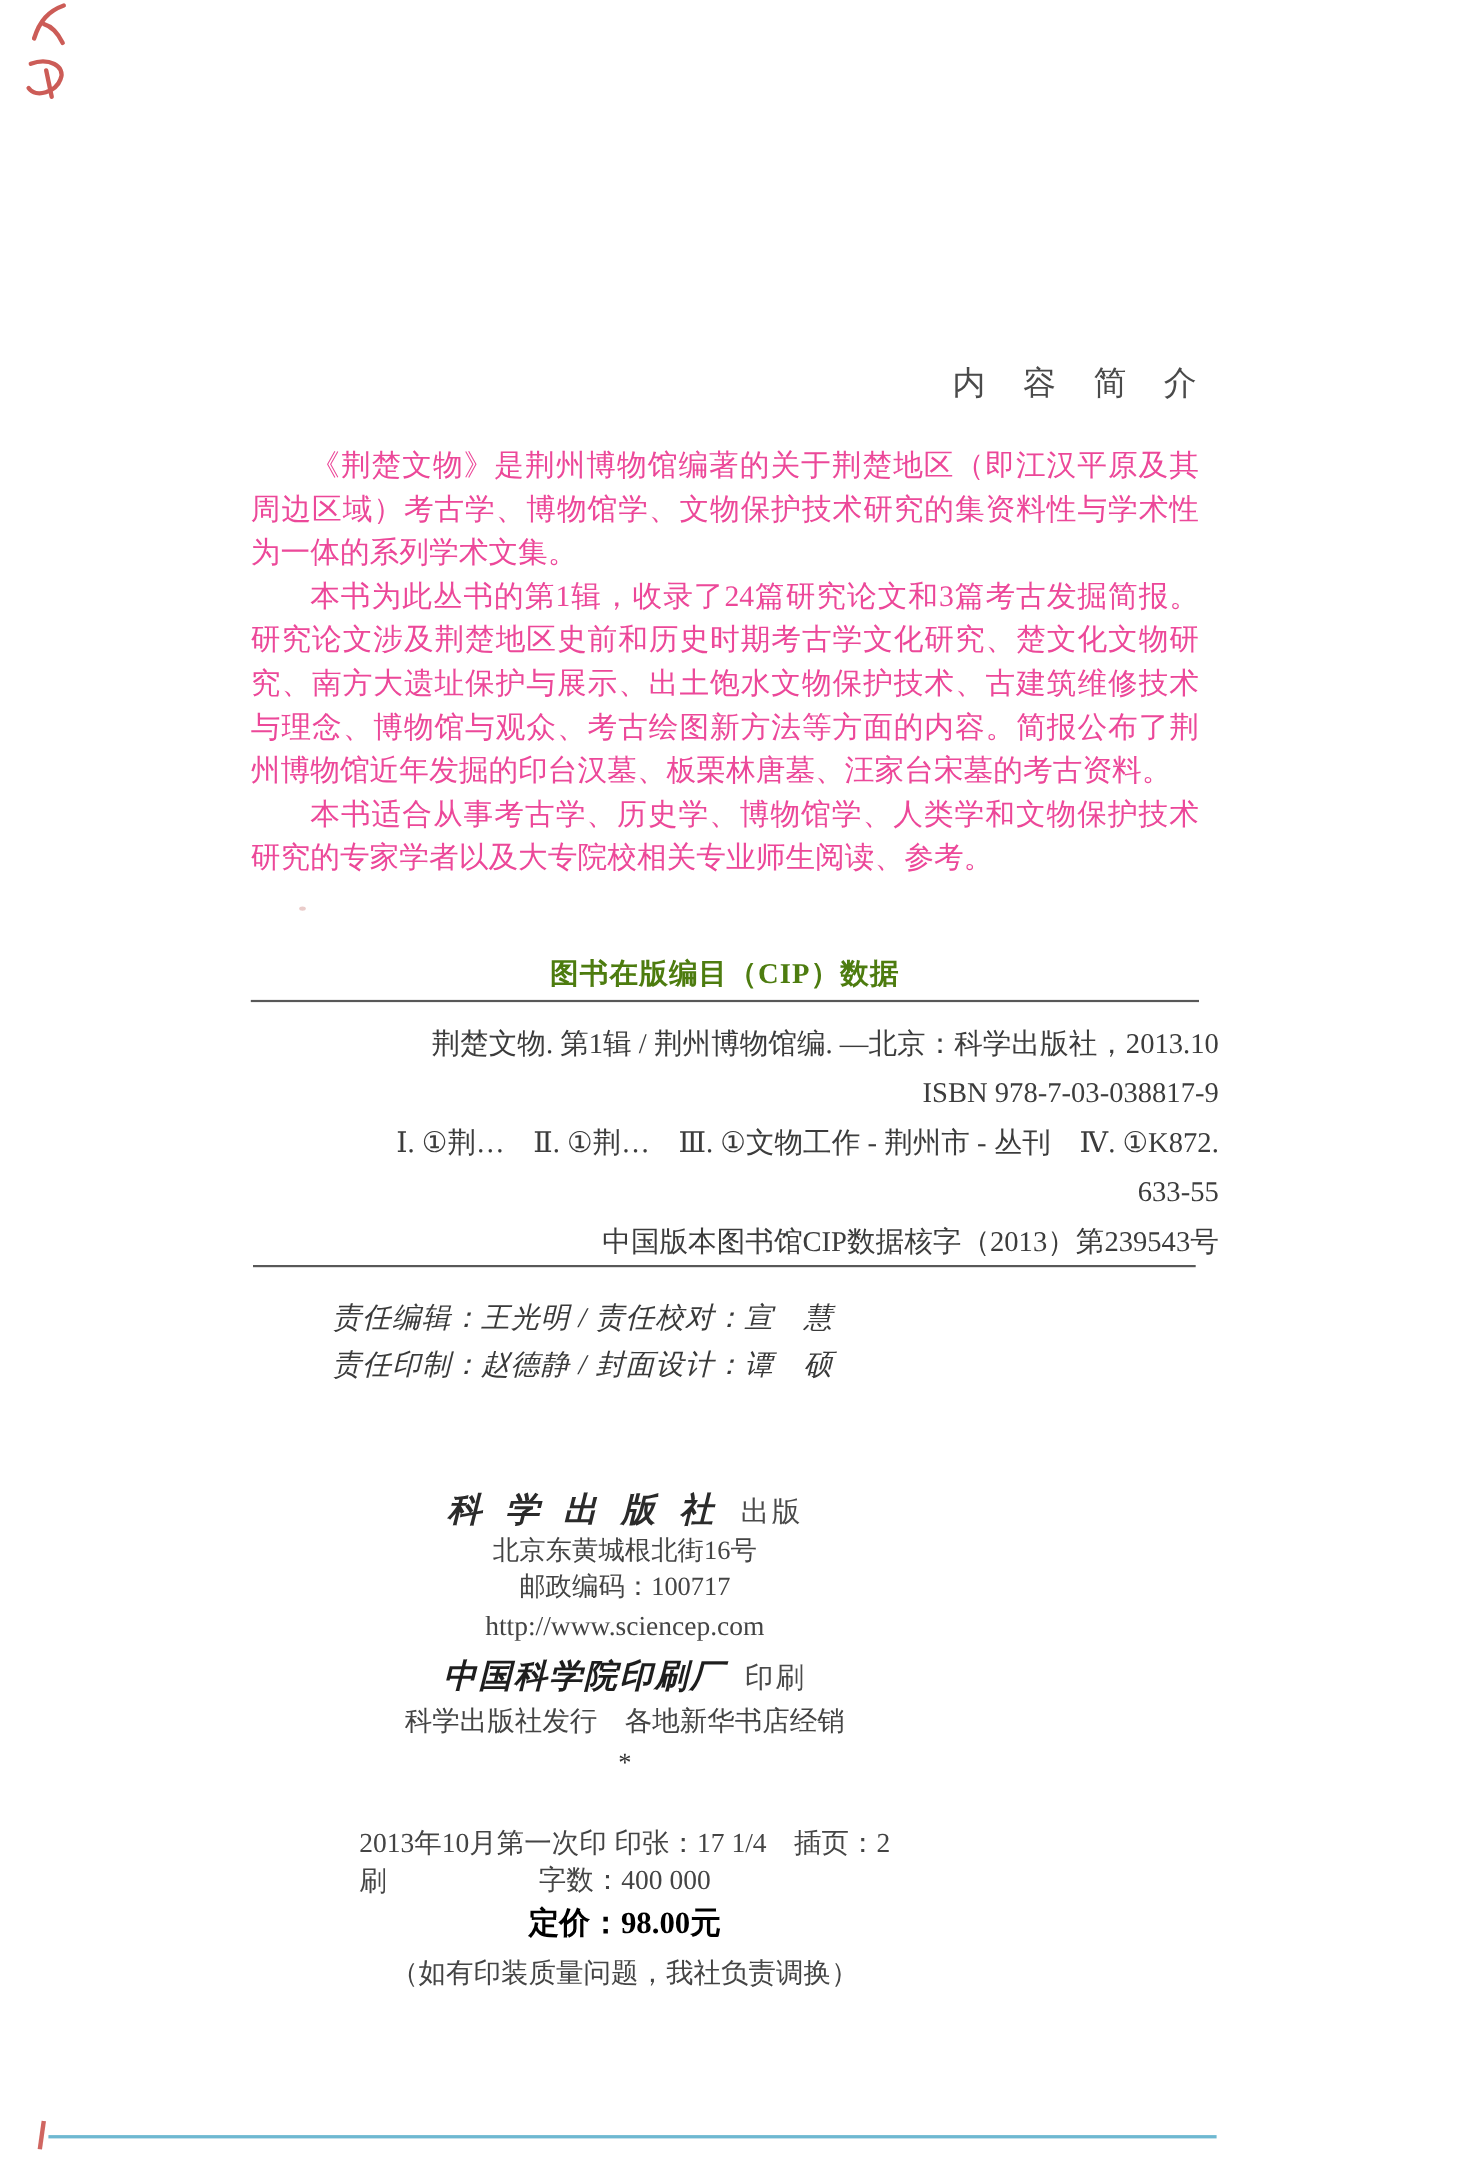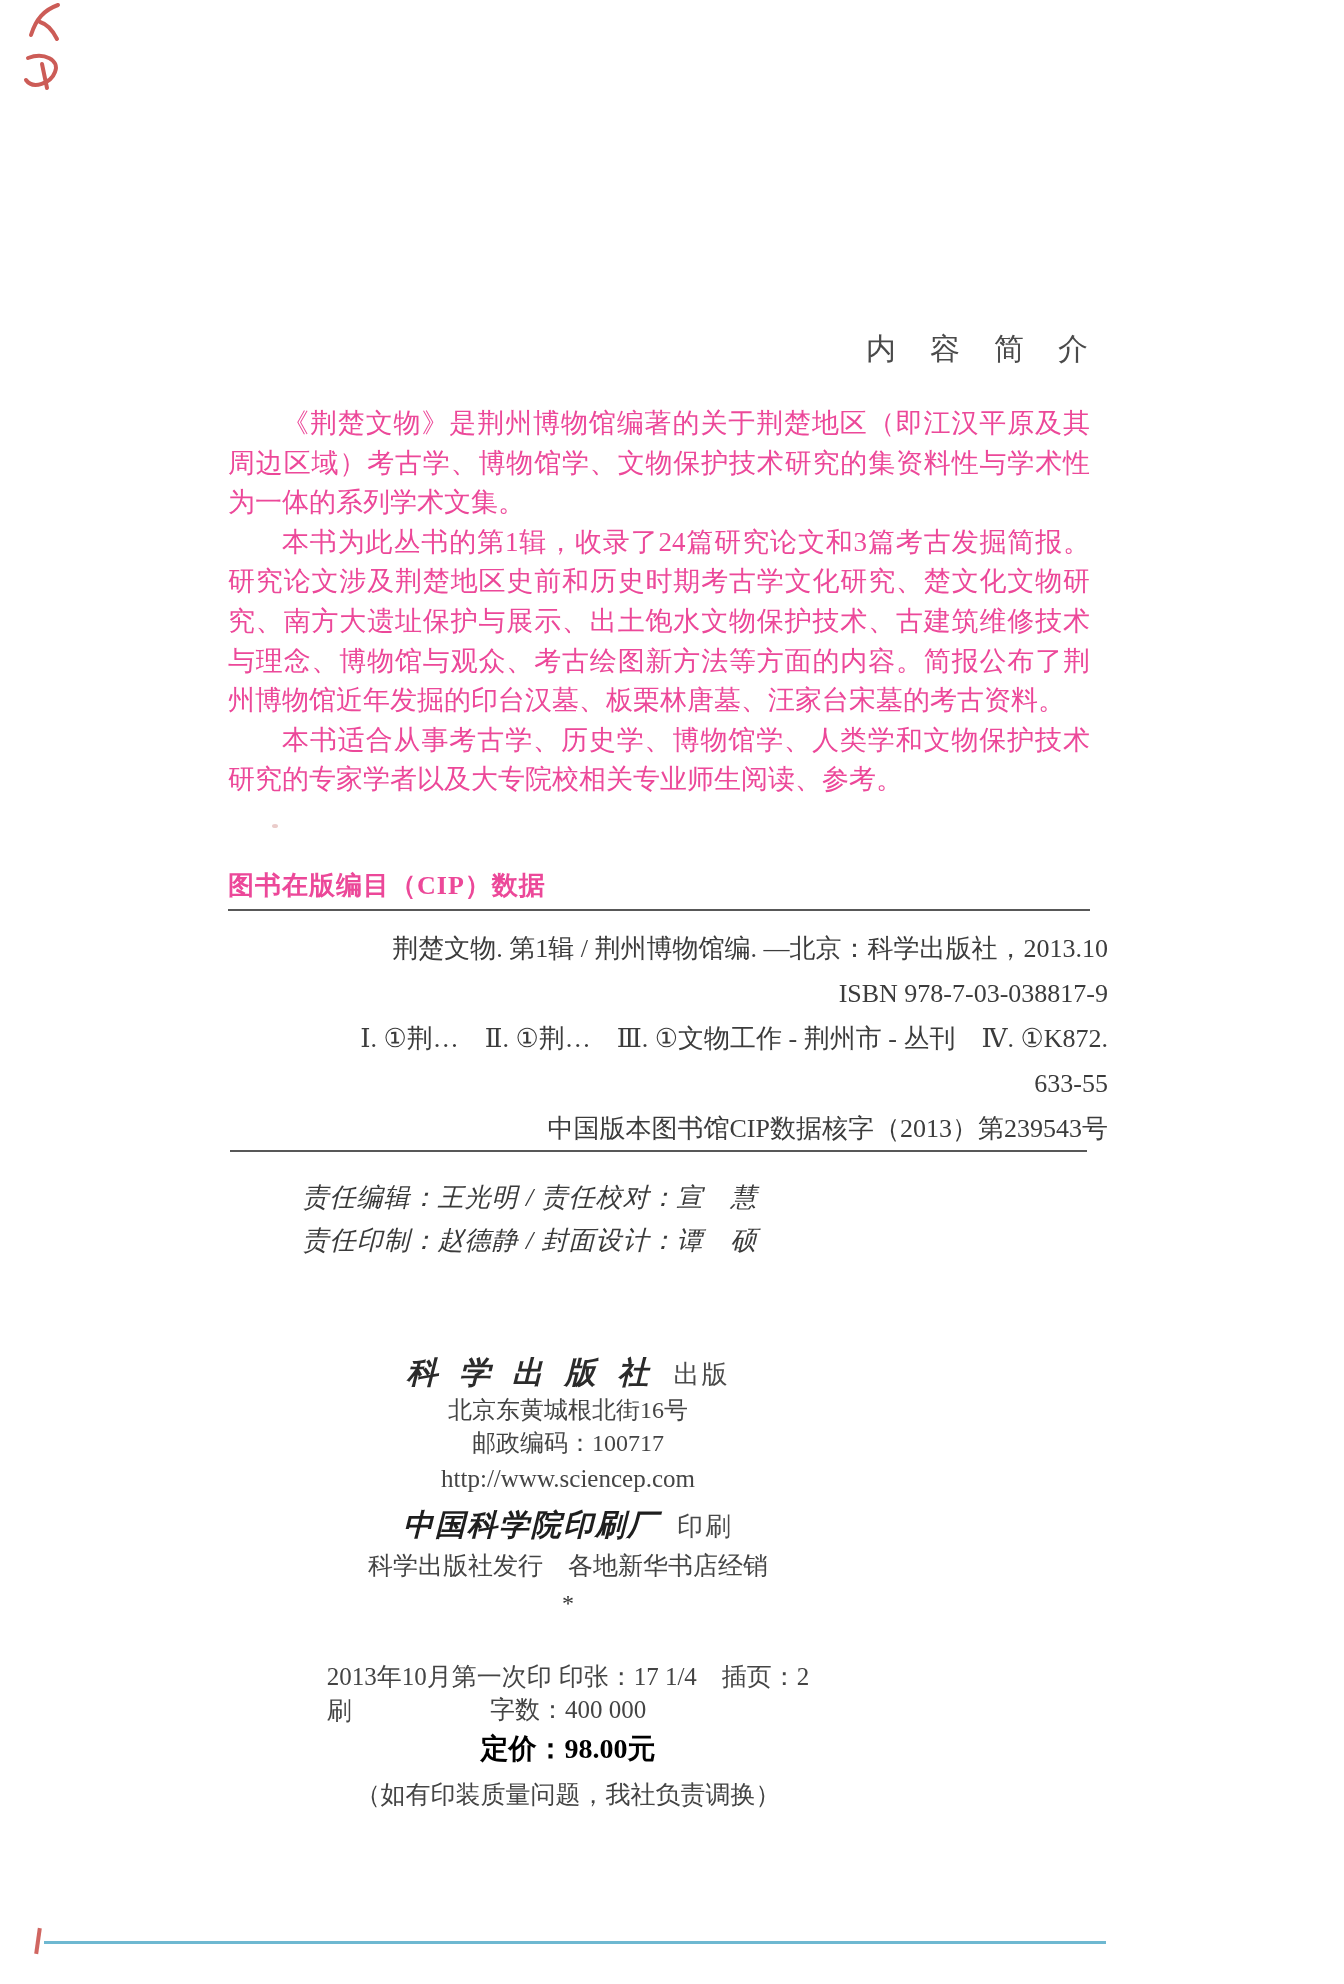--- a/index.html
+++ b/index.html
@@ -20,21 +20,21 @@
     position:absolute; left:228px; width:862px; top:404px;
     font-size:27px; line-height:39.6px; text-align:justify; color:#ec4899;
   }
   .intro p { margin:0; text-indent:2em; }
 
   .speck { position:absolute; left:272px; top:824px; width:6px; height:4px;
     background:#dcaaa6; border-radius:50%; opacity:.6; }
 
   .cip-header {
     position:absolute; left:228px; top:868px; width:862px;
-    font-size:26px; font-weight:bold; color:#ec4899; letter-spacing:1px;
+    font-size:26px; font-weight:bold; color:#4d7c0f; letter-spacing:1px;text-align:center;
   }
   .rule { position:absolute; height:2px; background:#585858; }
   .rule1 { left:228px; top:909px; width:862px; }
   .rule2 { left:230px; top:1150px; width:857px; }
 
   .cip-body {
     position:absolute; left:228px; top:926px; width:880px;
     font-size:26px; line-height:45px; color:#3c3c3c;text-align:right;
   }
   .cip-line { padding-left:18px; white-space:nowrap; }

